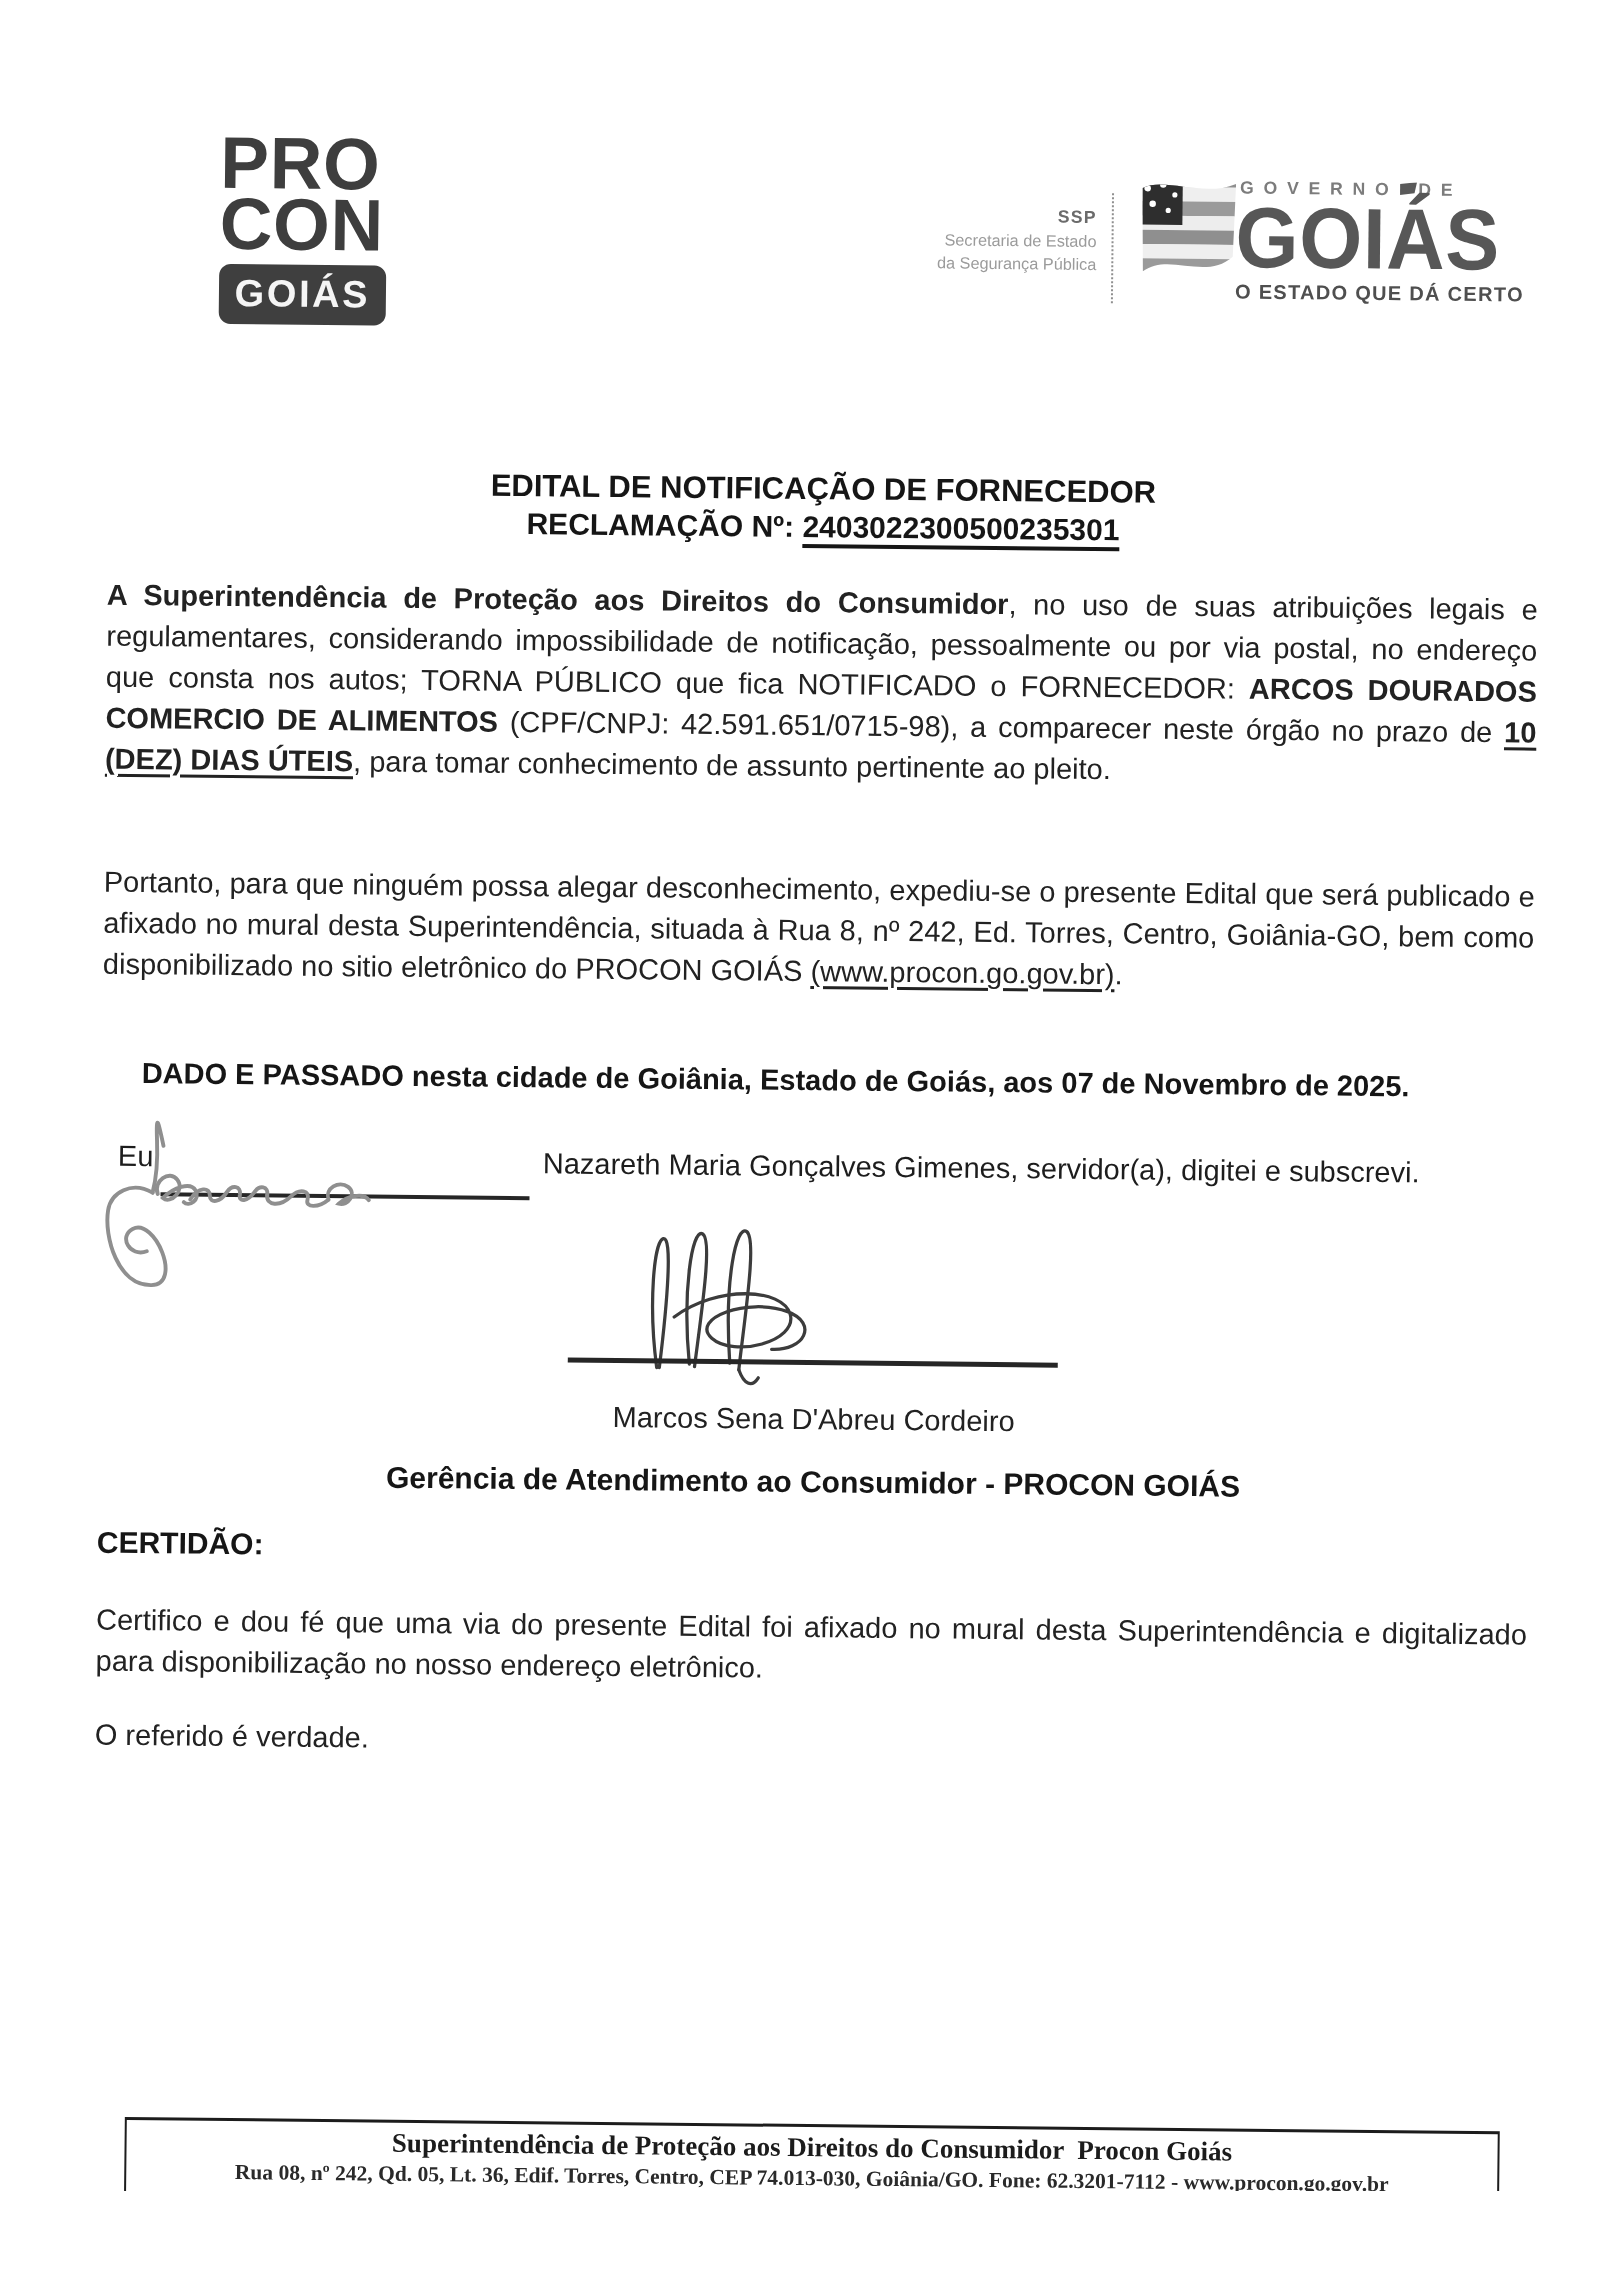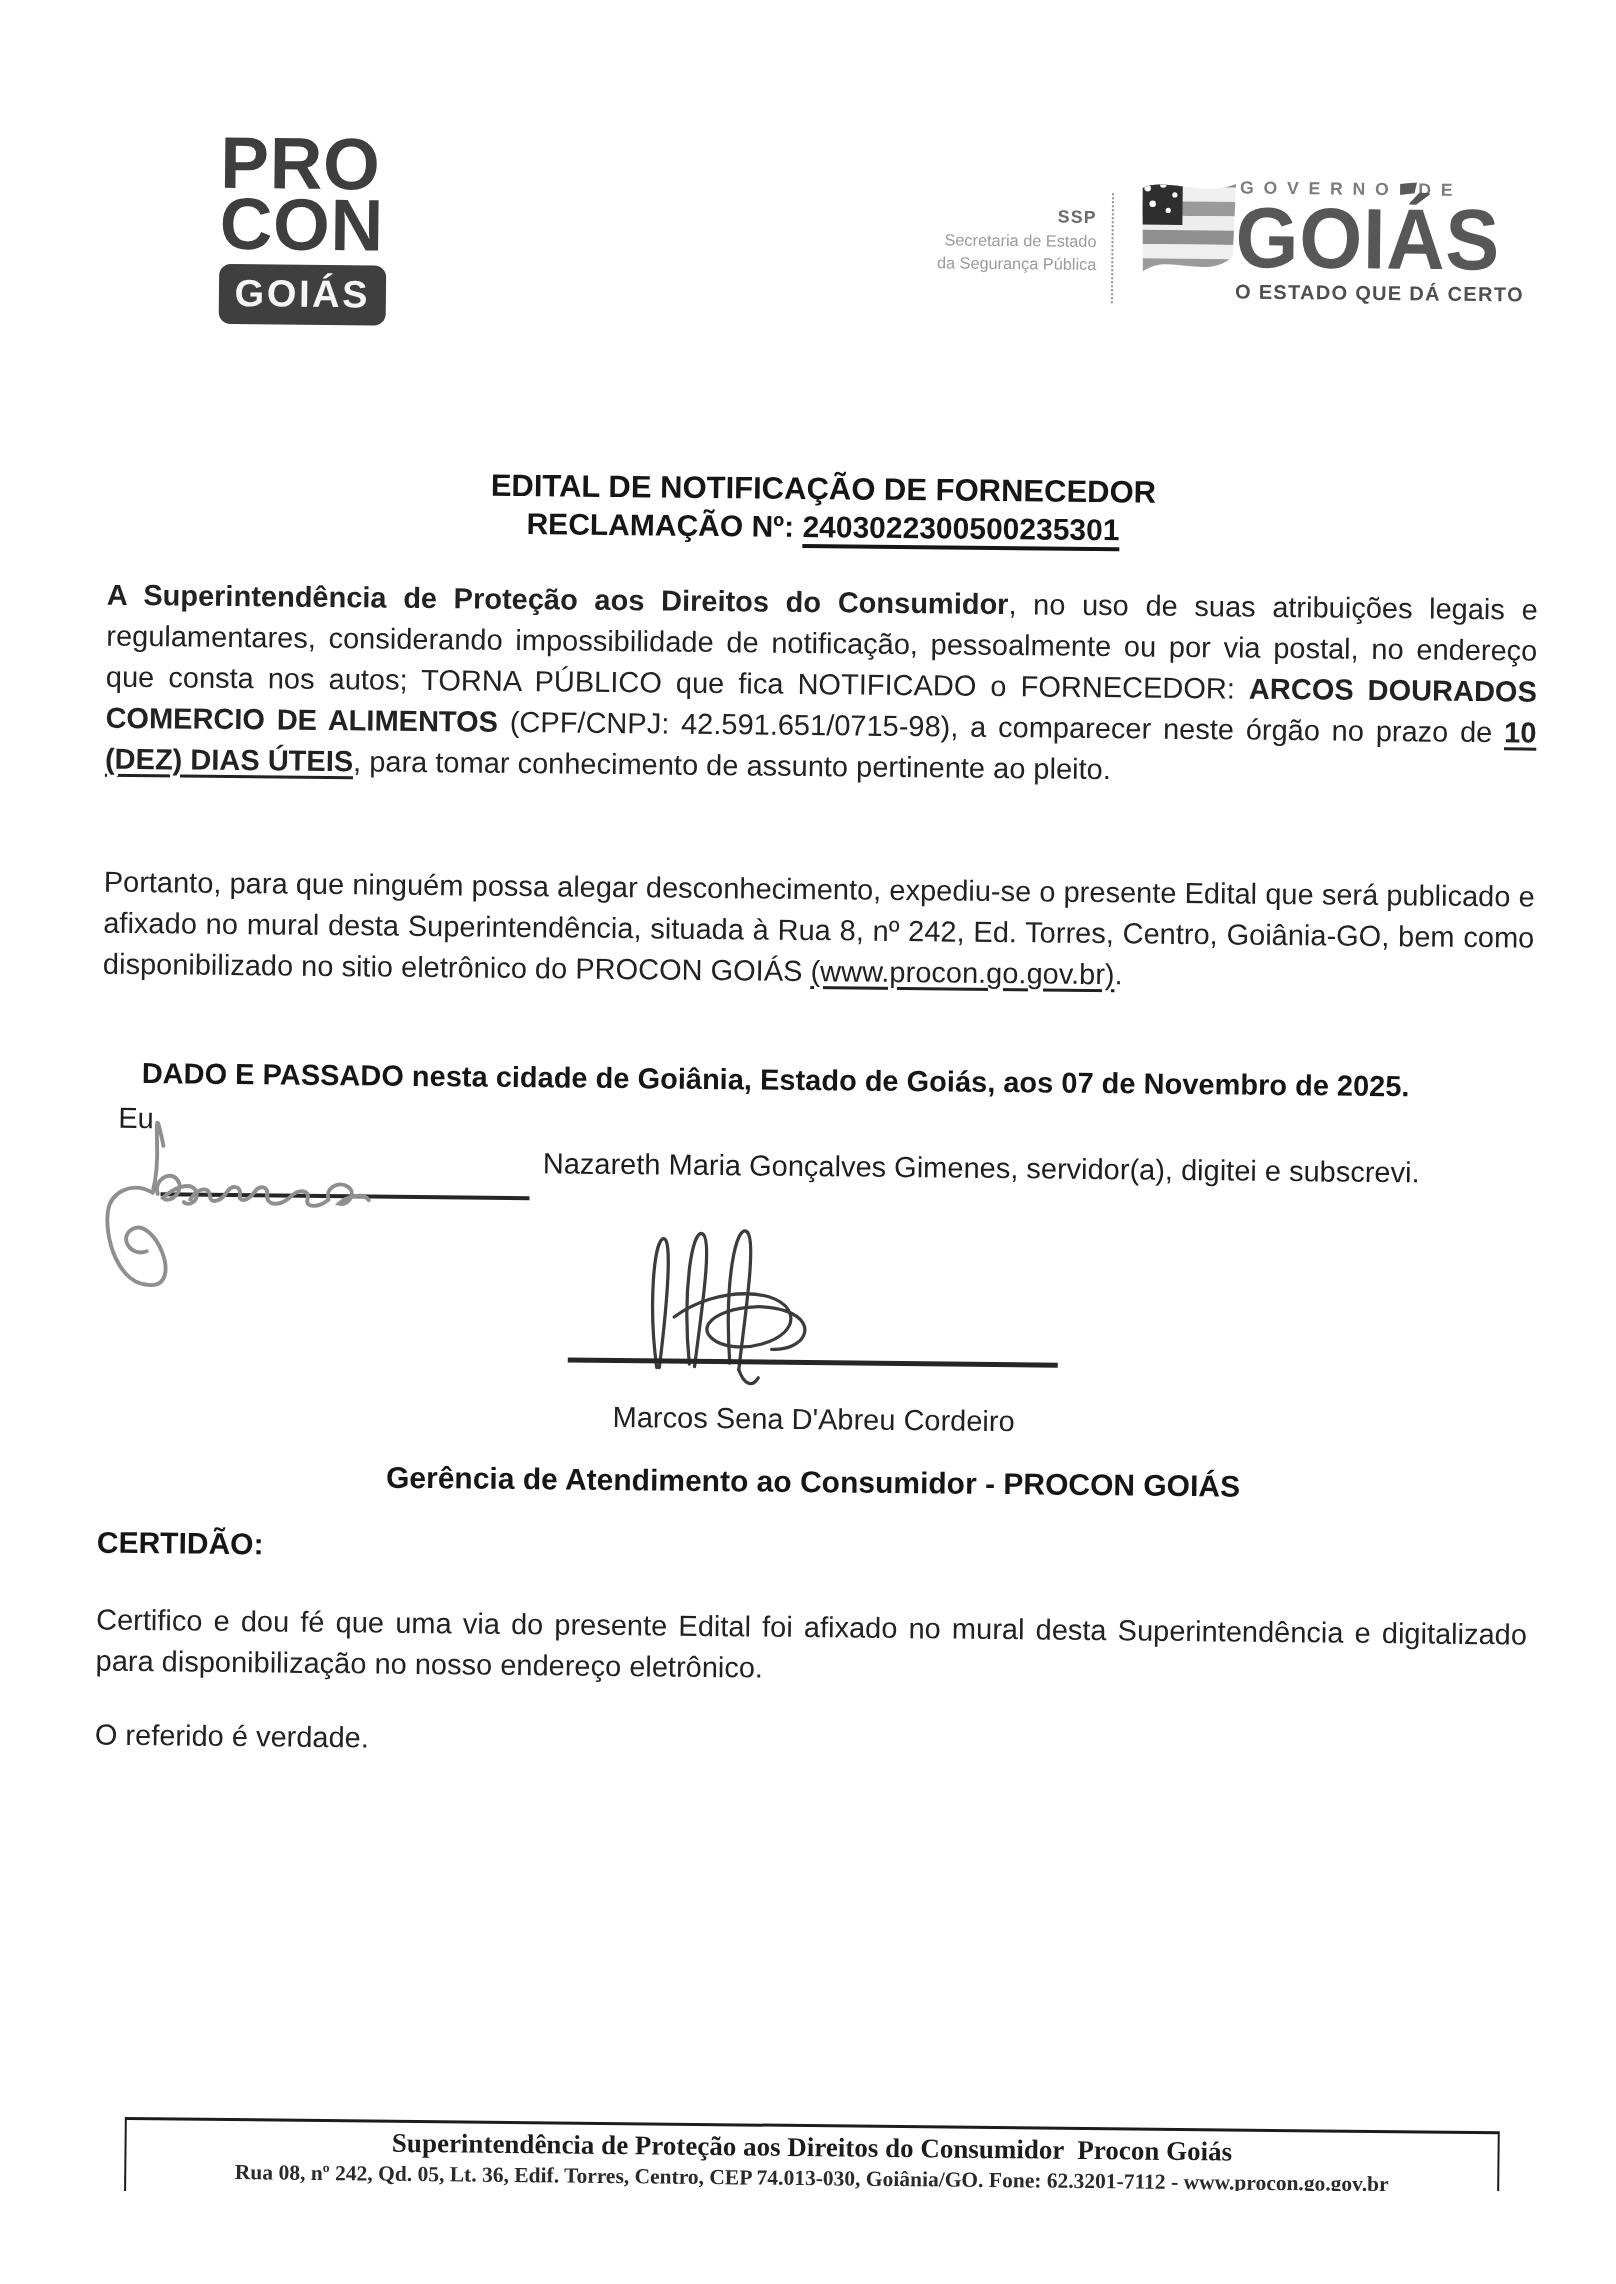--- a/index.html
+++ b/index.html
@@ -40,21 +40,21 @@
   
   .title1{left:111px;top:471px;width:1431px;text-align:center;font-size:31px;font-weight:bold;color:#161616;}
   .title2{left:111px;top:510px;width:1431px;text-align:center;font-size:30px;font-weight:bold;color:#161616;}
   .claim-number{border-bottom:4.6px solid #161616;padding-bottom:1.3px;}
 
   .p1{left:111px;top:582px;width:1431px;}
   .p2{left:111px;top:869px;width:1431px;}
   .dado{left:111px;top:1064px;width:1431px;font-size:29px;font-weight:bold;text-indent:40px;text-align:left;color:#161616;}
 
   
-  .eu-prefix{left:128px;top:1109px;font-size:29px;}
+  .eu-prefix{left:128px;top:1147px;font-size:29px;}
   .eu-line{left:171px;top:1199px;width:369px;height:3.9px;background:#262626;}
   .eu-sig{left:103px;top:1090px;}
   .eu-text{left:553px;top:1150px;font-size:29px;white-space:nowrap;}
 
   
   .off-sig{left:631px;top:1214px;}
   .off-line{left:580px;top:1360px;width:490px;height:5.2px;background:#262626;}
   .off-name{left:111px;top:1403px;width:1431px;text-align:center;font-size:29px;color:#222;}
   .off-role{left:111px;top:1465px;width:1431px;text-align:center;font-size:30px;font-weight:bold;color:#161616;}
 

